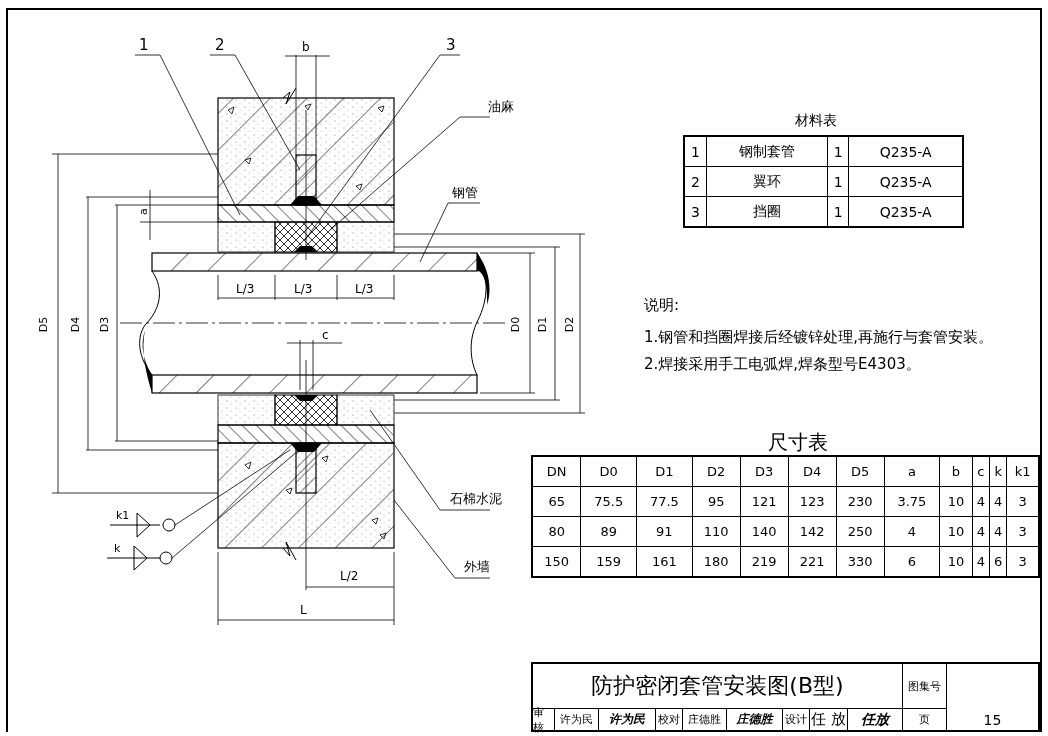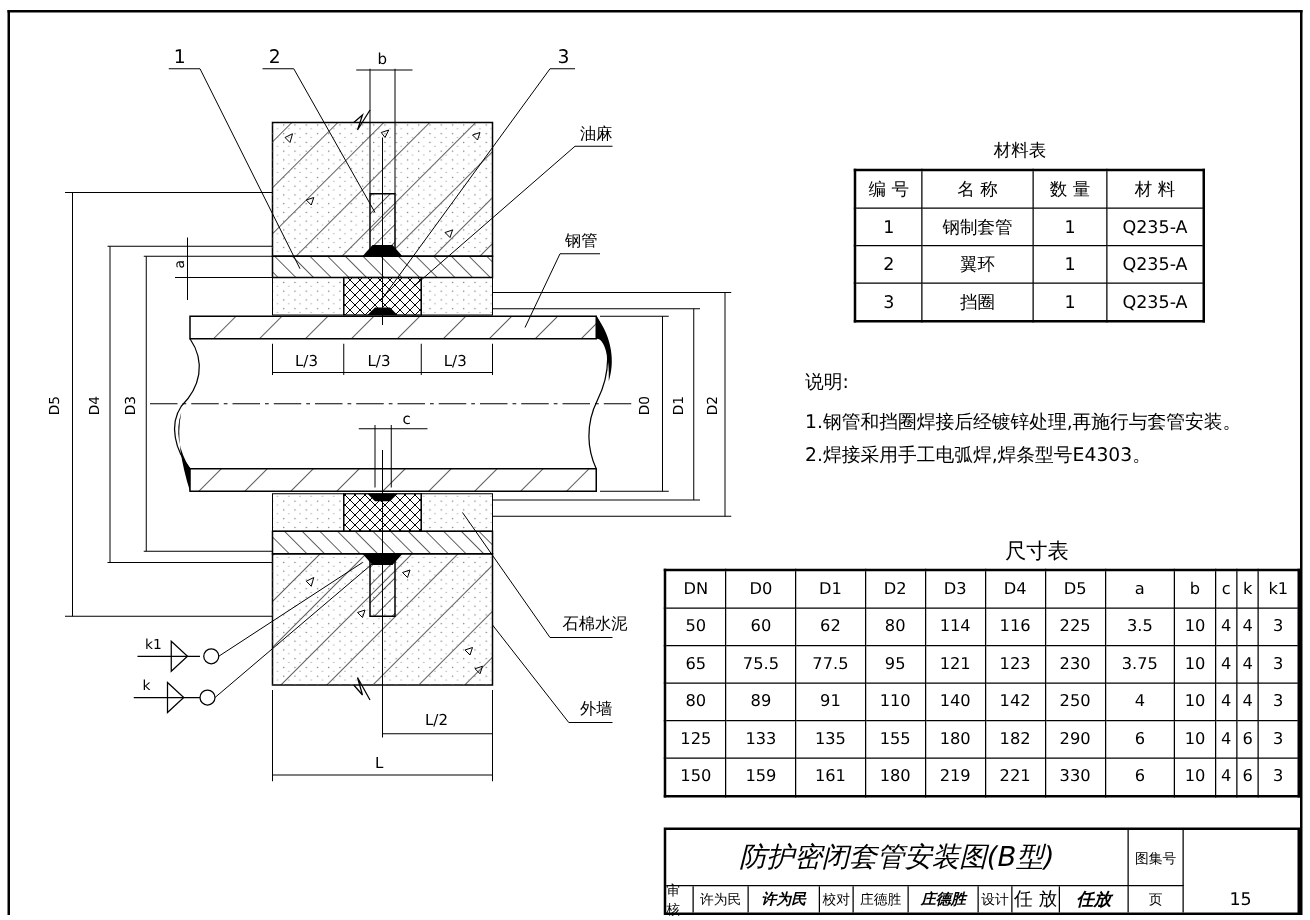--- a/index.html
+++ b/index.html
@@ -167,21 +167,21 @@
     <polygon points="286,490 292,488 290,494"></polygon>
       <polygon points="322,458 328,456 326,462"></polygon>
     <polygon points="372,520 378,518 376,524"></polygon>
       <polygon points="380,535 386,533 384,539"></polygon>
   </g>
 </svg>
 
 <div class="txt" style="left:139px;top:36px;font-size:15px;">1</div>
 <div class="txt" style="left:215px;top:36px;font-size:15px;">2</div>
 <div class="txt" style="left:446px;top:36px;font-size:15px;">3</div>
-<div class="txt" style="left:464px;top:98px;font-size:13px;">油麻</div>
+<div class="txt" style="left:488px;top:98px;font-size:13px;">油麻</div>
 <div class="txt" style="left:452px;top:184px;font-size:13px;">钢管</div>
 <div class="txt" style="left:450px;top:490px;font-size:13px;">石棉水泥</div>
 <div class="txt" style="left:464px;top:558px;font-size:13px;">外墙</div>
 
 <div class="txt" style="left:302px;top:40px;font-size:12px;">b</div>
 <div class="txt" style="left:322px;top:328px;font-size:12px;">c</div>
 <div class="txt" style="left:140px;top:205px;font-size:11px;transform:rotate(-90deg);">a</div>
 <div class="txt" style="left:36px;top:318px;font-size:11px;transform:rotate(-90deg);">D5</div>
 <div class="txt" style="left:68px;top:318px;font-size:11px;transform:rotate(-90deg);">D4</div>
 <div class="txt" style="left:97px;top:318px;font-size:11px;transform:rotate(-90deg);">D3</div>
@@ -192,26 +192,20 @@
 <div class="txt" style="left:294px;top:282px;font-size:12px;">L/3</div>
 <div class="txt" style="left:355px;top:282px;font-size:12px;">L/3</div>
 <div class="txt" style="left:340px;top:569px;font-size:12px;">L/2</div>
 <div class="txt" style="left:300px;top:603px;font-size:12px;">L</div>
 <div class="txt" style="left:116px;top:509px;font-size:11px;">k1</div>
 <div class="txt" style="left:114px;top:542px;font-size:11px;">k</div>
 
 <div class="txt" style="left:795px;top:112px;font-size:14px;">材料表</div>
 <table id="mat-table">
   <tbody>
-      <tr>
-    <th style="width:52px">编 号</th>
-    <th style="width:88px">名 称</th>
-    <th style="width:58px">数 量</th>
-    <th>材 料</th>
-  </tr>
   <tr>
     <td>1</td>
     <td>钢制套管</td>
     <td>1</td>
     <td>Q235-A</td>
   </tr>
   <tr>
     <td>2</td>
     <td>翼环</td>
     <td>1</td>
@@ -223,54 +217,40 @@
     <td>1</td>
     <td>Q235-A</td>
   </tr>
 </tbody>
   </table>
 
 <div class="txt" style="left:644px;top:296px;font-size:15px;">说明:</div>
 <div class="txt" style="left:644px;top:328px;font-size:15px;">1.钢管和挡圈焊接后经镀锌处理,再施行与套管安装。</div>
 <div class="txt" style="left:644px;top:355px;font-size:15px;">2.焊接采用手工电弧焊,焊条型号E4303。</div>
 
-<div class="txt" style="left:768px;top:429px;font-size:17px;margin-left:36px;">尺寸表</div>
+<div class="txt" style="left:768px;top:429px;font-size:20px;">尺寸表</div>
 <table id="dim-table">
   <thead>
     <tr id="dim-head">
         <th>DN</th>
         <th>D0</th>
         <th>D1</th>
         <th>D2</th>
         <th>D3</th>
         <th>D4</th>
         <th>D5</th>
         <th>a</th>
         <th>b</th>
         <th>c</th>
         <th>k</th>
         <th>k1</th>
       </tr>
   </thead>
   <tbody id="dim-body">
       <tr>
-        <td>50</td>
-        <td>60</td>
-        <td>62</td>
-        <td>80</td>
-        <td>114</td>
-        <td>116</td>
-        <td>225</td>
-        <td>3.5</td>
-        <td>10</td>
-        <td>4</td>
-        <td>4</td>
-        <td>3</td>
-      </tr>
-      <tr>
         <td>65</td>
         <td>75.5</td>
         <td>77.5</td>
         <td>95</td>
         <td>121</td>
         <td>123</td>
         <td>230</td>
         <td>3.75</td>
         <td>10</td>
         <td>4</td>
@@ -282,55 +262,41 @@
         <td>89</td>
         <td>91</td>
         <td>110</td>
         <td>140</td>
         <td>142</td>
         <td>250</td>
         <td>4</td>
         <td>10</td>
         <td>4</td>
         <td>4</td>
-        <td>3</td>
-      </tr>
-      <tr>
-        <td>125</td>
-        <td>133</td>
-        <td>135</td>
-        <td>155</td>
-        <td>180</td>
-        <td>182</td>
-        <td>290</td>
-        <td>6</td>
-        <td>10</td>
-        <td>4</td>
-        <td>6</td>
         <td>3</td>
       </tr>
       <tr>
         <td>150</td>
         <td>159</td>
         <td>161</td>
         <td>180</td>
         <td>219</td>
         <td>221</td>
         <td>330</td>
         <td>6</td>
         <td>10</td>
         <td>4</td>
         <td>6</td>
         <td>3</td>
       </tr>
     </tbody>
 </table>
 
 <div id="title-block">
-  <div class="tb-cell" style="left:0;top:0;width:370px;height:45px;border-bottom:1px solid #000;font-size:22px;font-style:italic;">防护密闭套管安装图(B型)</div>
+  <div class="tb-cell" style="left:0;top:0;width:370px;height:45px;border-bottom:1px solid #000;font-size:22px;">防护密闭套管安装图(B型)</div>
   <div class="tb-cell" style="left:370px;top:0;width:44px;height:45px;border-bottom:1px solid #000;font-size:11px;">图集号</div>
 
   <div class="tb-cell" style="left:0;top:45px;width:22px;height:21px;font-size:11px;">审核</div>
   <div class="tb-cell" style="left:22px;top:45px;width:44px;height:21px;font-size:11px;">许为民</div>
   <div class="tb-cell sig" style="left:66px;top:45px;width:57px;height:21px;font-size:12px;">许为民</div>
   <div class="tb-cell" style="left:123px;top:45px;width:27px;height:21px;font-size:11px;">校对</div>
   <div class="tb-cell" style="left:150px;top:45px;width:44px;height:21px;font-size:11px;">庄德胜</div>
   <div class="tb-cell sig" style="left:194px;top:45px;width:56px;height:21px;font-size:12px;">庄德胜</div>
   <div class="tb-cell" style="left:250px;top:45px;width:27px;height:21px;font-size:11px;">设计</div>
   <div class="tb-cell" style="left:277px;top:45px;width:38px;height:21px;font-size:15px;">任 放</div>

